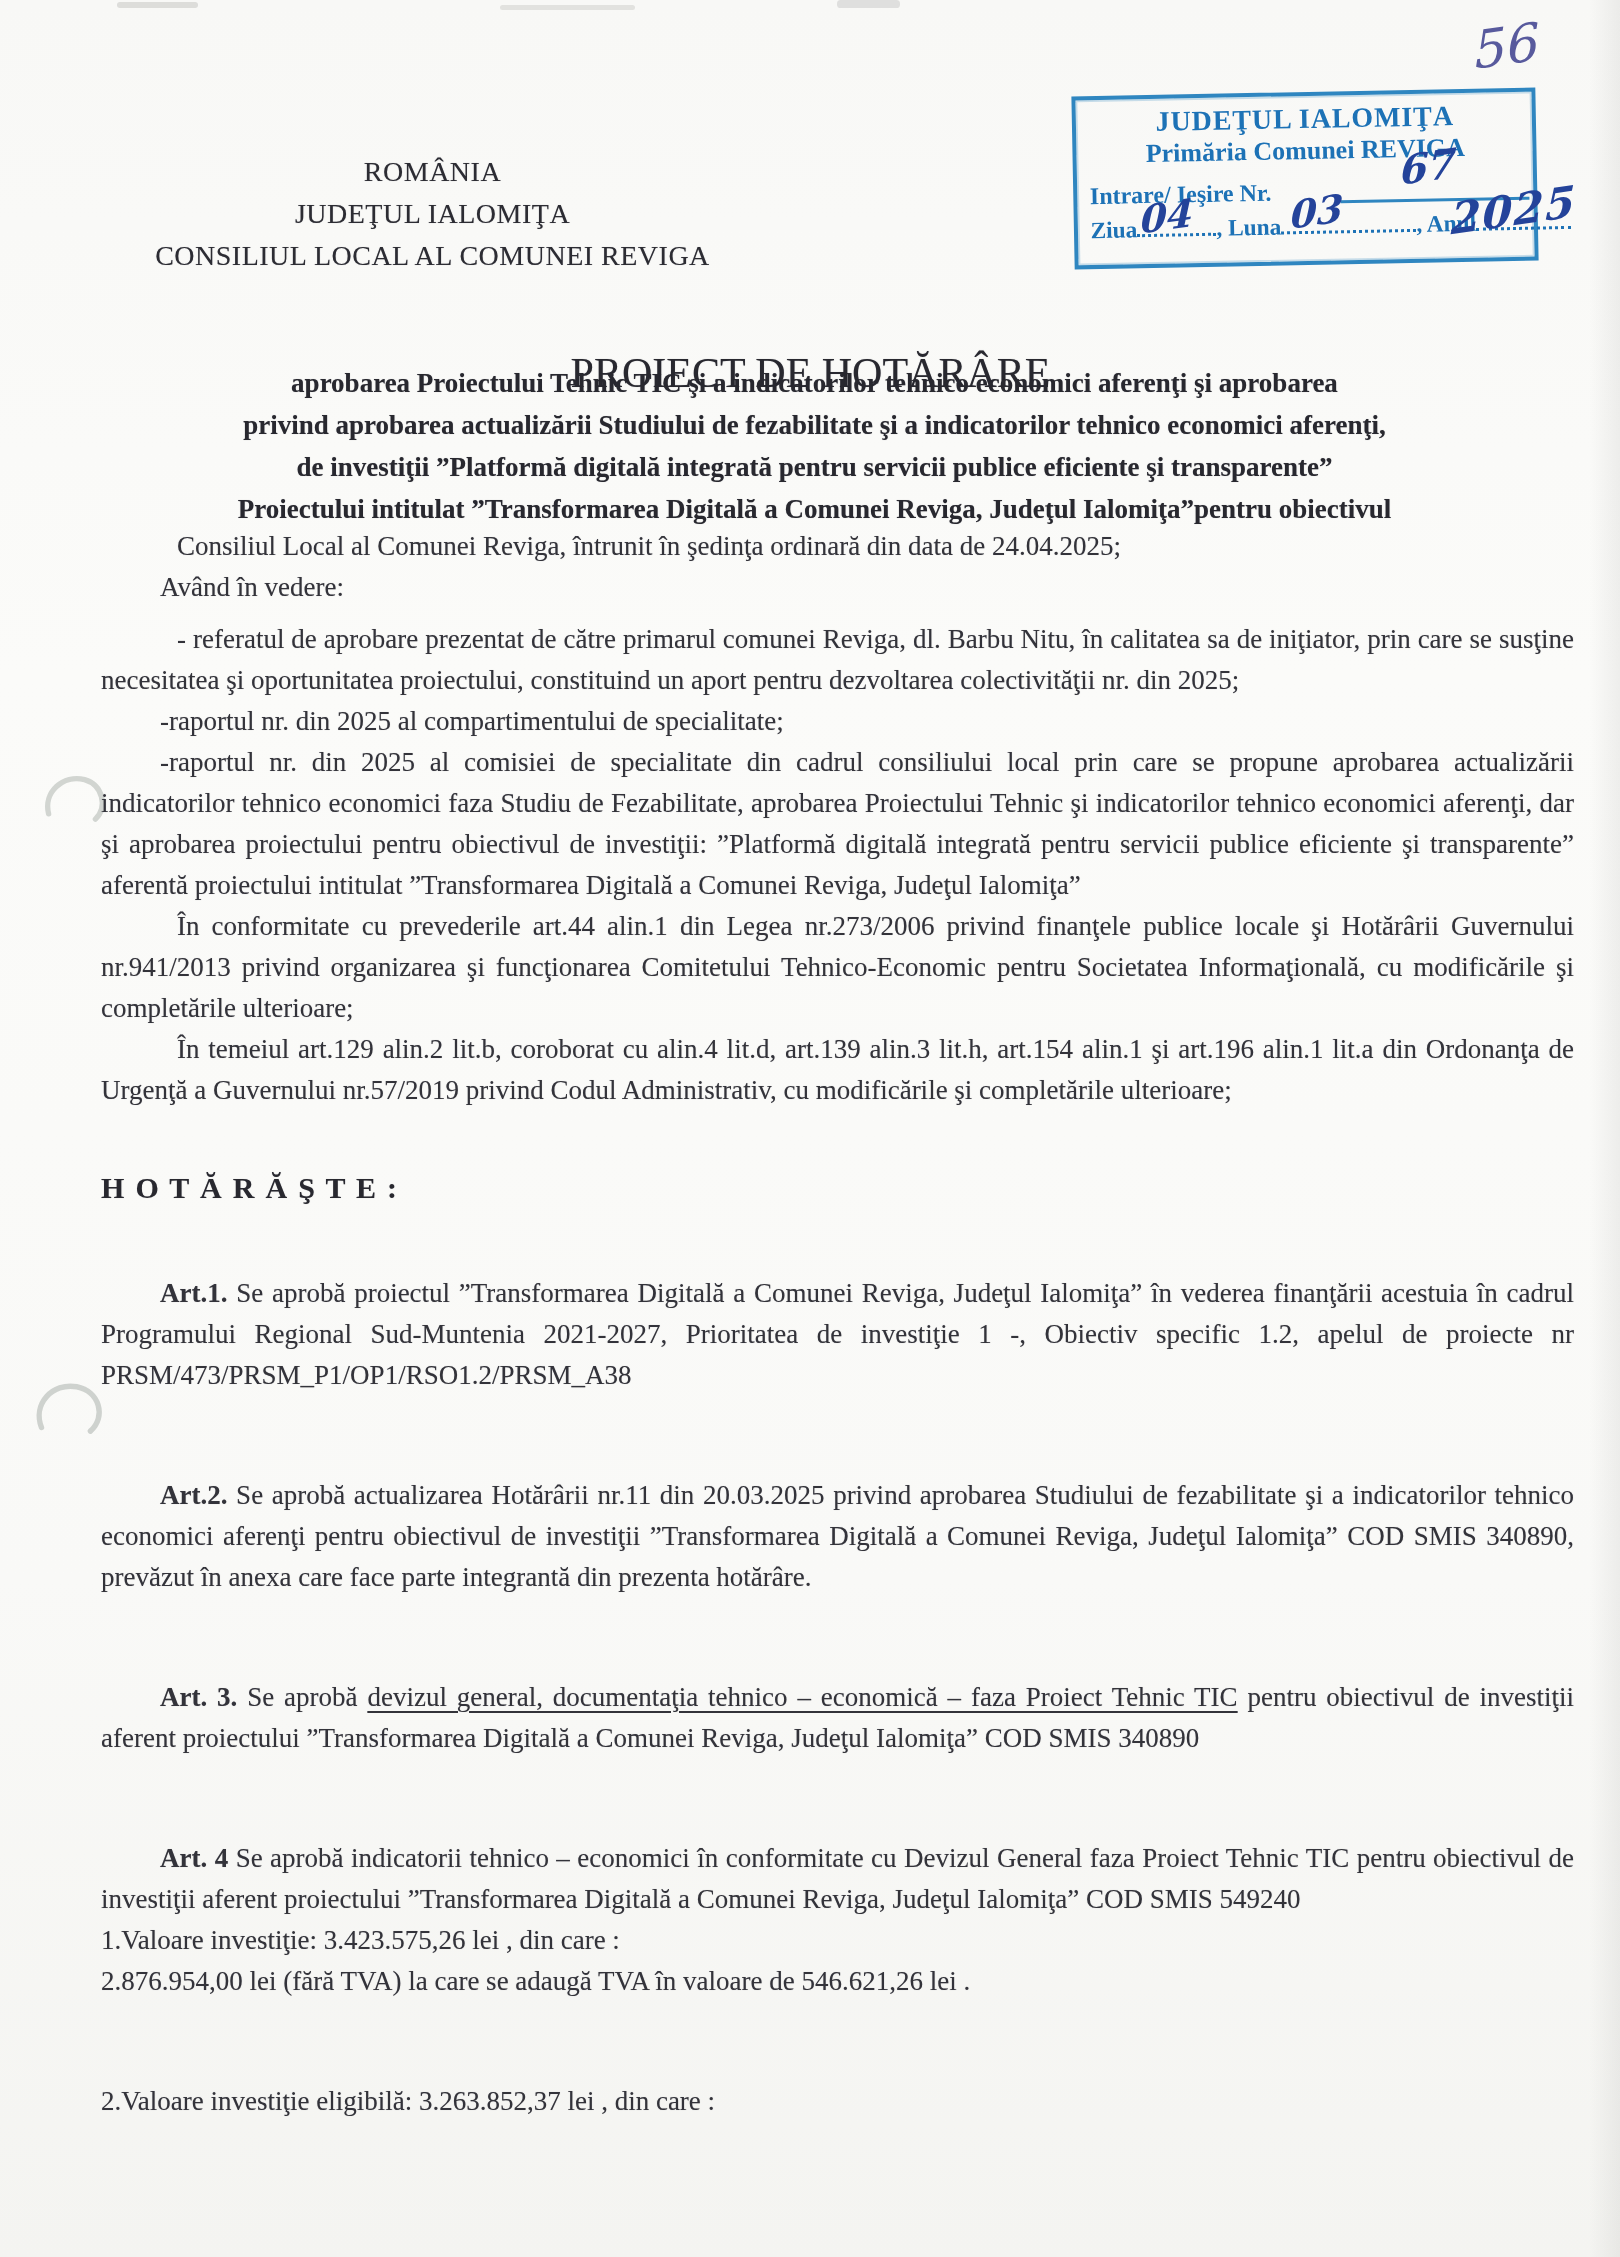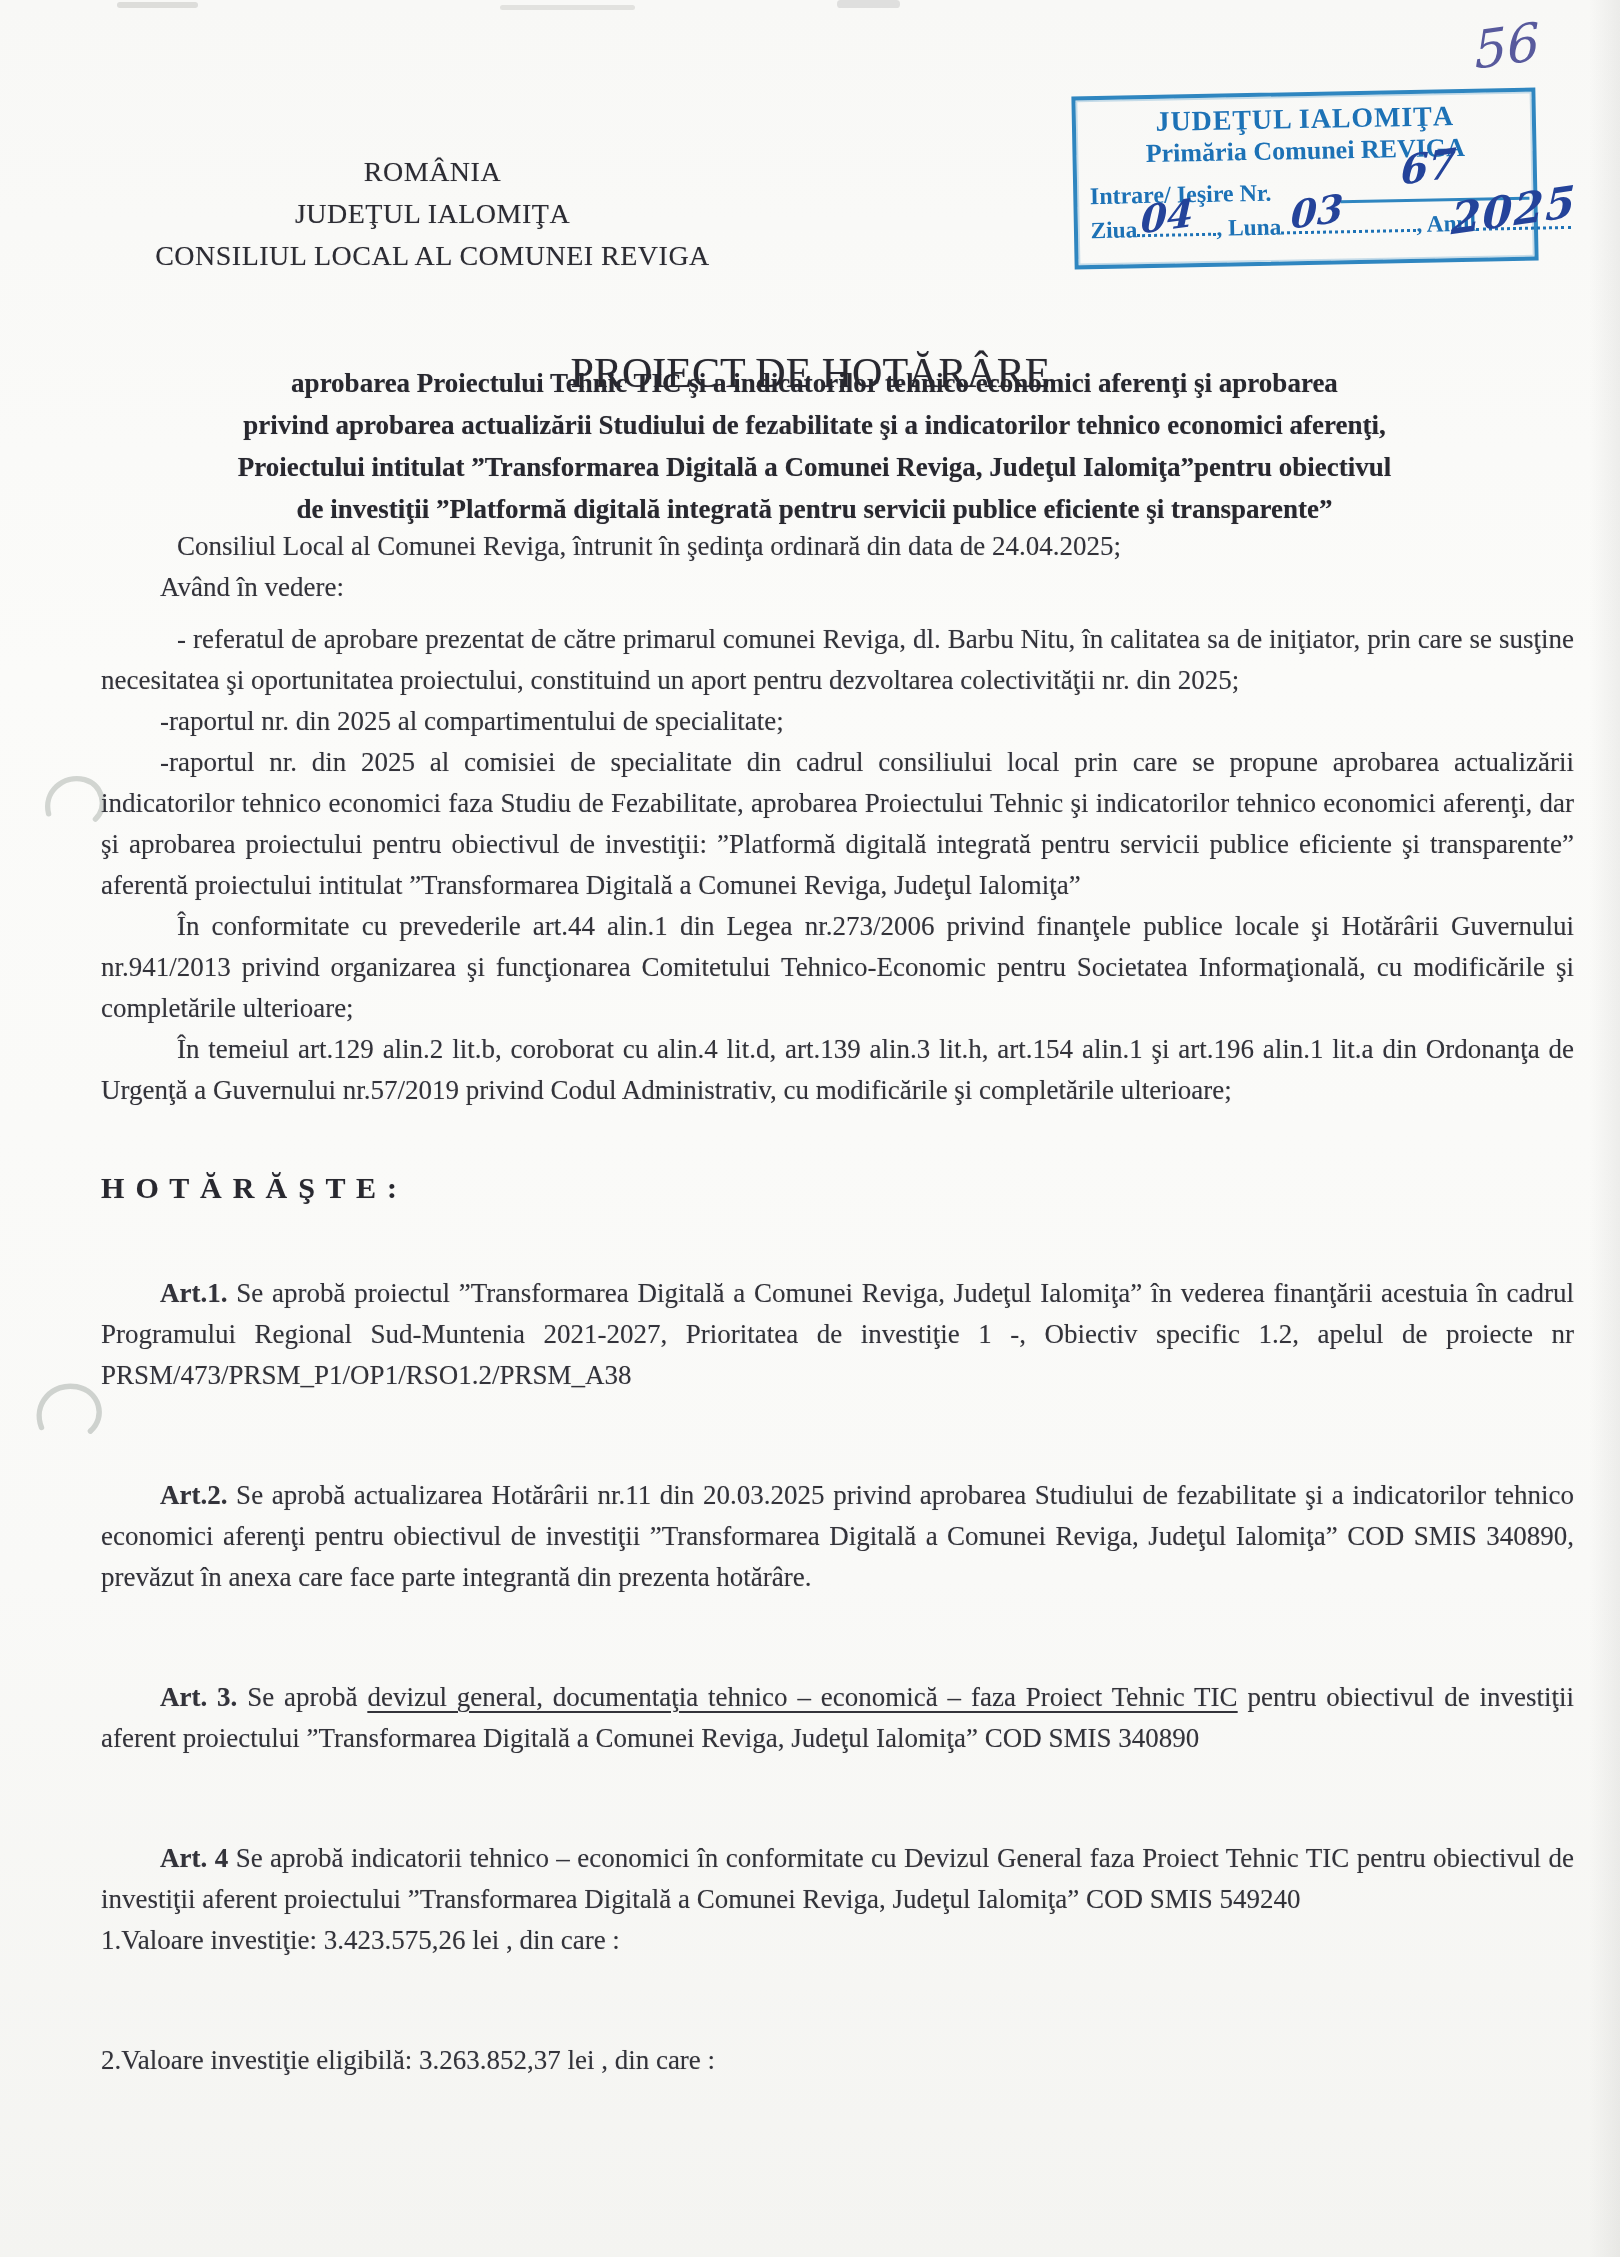--- a/index.html
+++ b/index.html
@@ -132,22 +132,22 @@
       <span class="hw hw-ziua" style="color: rgb(36, 67, 154);">04</span>
       <span class="hw hw-luna" style="color: rgb(36, 67, 154);">03</span>
       <span class="hw hw-anul" style="color: rgb(36, 67, 154);">2025</span>
     </div>
   </div>
 
   <div class="doc-title">PROIECT DE HOTĂRÂRE</div>
   <div class="doc-subtitle">
     <div>aprobarea Proiectului Tehnic TIC şi a indicatorilor tehnico economici aferenţi şi aprobarea</div>
     <div>privind aprobarea actualizării Studiului de fezabilitate şi a indicatorilor tehnico economici aferenţi,</div>
+    <div>de investiţii ”Platformă digitală integrată pentru servicii publice eficiente şi transparente”</div>
     <div>Proiectului intitulat ”Transformarea Digitală a Comunei Reviga, Judeţul Ialomiţa”pentru obiectivul</div>
-    <div>de investiţii ”Platformă digitală integrată pentru servicii publice eficiente şi transparente”</div>
   </div>
 
   <div class="body-text">
     <div class="para">Consiliul Local al  Comunei Reviga, întrunit în şedinţa ordinară din data de 24.04.2025;</div>
     <div class="para small-indent">Având în vedere:</div>
     <div class="para gap-sm">- referatul de aprobare prezentat de către primarul comunei Reviga, dl. Barbu Nitu, în calitatea sa de iniţiator, prin care se susţine necesitatea şi oportunitatea proiectului, constituind un aport pentru dezvoltarea colectivităţii nr.     din    2025;</div>
     <div class="para small-indent">-raportul nr. din 2025  al compartimentului de specialitate;</div>
     <div class="para small-indent">-raportul  nr.  din  2025 al comisiei   de specialitate din cadrul consiliului local prin care se propune aprobarea actualizării indicatorilor tehnico economici faza Studiu de Fezabilitate, aprobarea Proiectului Tehnic şi indicatorilor tehnico economici aferenţi, dar şi aprobarea proiectului  pentru obiectivul de investiţii: ”Platformă digitală integrată pentru servicii publice eficiente şi transparente” aferentă proiectului intitulat ”Transformarea Digitală a Comunei Reviga, Judeţul Ialomiţa”</div>
     <div class="para">În conformitate cu prevederile art.44 alin.1 din Legea nr.273/2006 privind finanţele publice locale şi Hotărârii Guvernului nr.941/2013 privind organizarea şi funcţionarea Comitetului Tehnico-Economic pentru Societatea Informaţională, cu modificările şi completările ulterioare;</div>
     <div class="para">În temeiul art.129 alin.2 lit.b, coroborat cu alin.4 lit.d, art.139 alin.3 lit.h, art.154 alin.1 şi art.196 alin.1 lit.a din Ordonanţa de Urgenţă a Guvernului nr.57/2019 privind Codul Administrativ, cu modificările şi completările ulterioare;</div>
@@ -155,17 +155,18 @@
     <div class="hotaraste">H O T Ă R Ă Ş T E :</div>
 
     <div class="article"><span class="art-label">Art.1.</span><span> Se aprobă proiectul ”Transformarea Digitală a Comunei Reviga, Judeţul Ialomiţa” în vederea finanţării acestuia în cadrul Programului Regional Sud-Muntenia 2021-2027, Prioritatea de investiţie 1 -, Obiectiv specific 1.2, apelul de proiecte nr PRSM/473/PRSM_P1/OP1/RSO1.2/PRSM_A38</span></div>
 
     <div class="article mt-lg"><span class="art-label">Art.2.</span><span> Se aprobă actualizarea Hotărârii nr.11 din 20.03.2025 privind aprobarea Studiului de fezabilitate şi a indicatorilor tehnico economici aferenţi pentru obiectivul de investiţii ”Transformarea Digitală a Comunei Reviga, Judeţul Ialomiţa” COD SMIS 340890, prevăzut în anexa care face parte integrantă din prezenta hotărâre.</span></div>
 
     <div class="article mt-lg"><span class="art-label">Art. 3.</span><span> Se aprobă </span><span class="underlined">devizul general, documentaţia tehnico – economică – faza Proiect Tehnic TIC</span><span> pentru obiectivul de investiţii aferent proiectului ”Transformarea Digitală a Comunei Reviga, Judeţul Ialomiţa” COD SMIS 340890</span></div>
 
     <div class="article mt-lg"><span class="art-label">Art. 4</span><span> Se aprobă indicatorii tehnico – economici în conformitate cu Devizul General faza Proiect Tehnic TIC pentru obiectivul de investiţii aferent proiectului ”Transformarea Digitală a Comunei Reviga, Judeţul Ialomiţa” COD SMIS 549240</span></div>
     <div class="inv-line">1.Valoare investiţie: 3.423.575,26 lei , din care :</div>
+    <div class="inv-line">2.876.954,00 lei (fără TVA) la care se adaugă TVA în valoare de 546.621,26 lei .</div>
     <div class="inv-line gap">2.Valoare investiţie eligibilă: 3.263.852,37 lei , din care :</div>
   </div>
 
 </div>
 
 
 </body></html>

